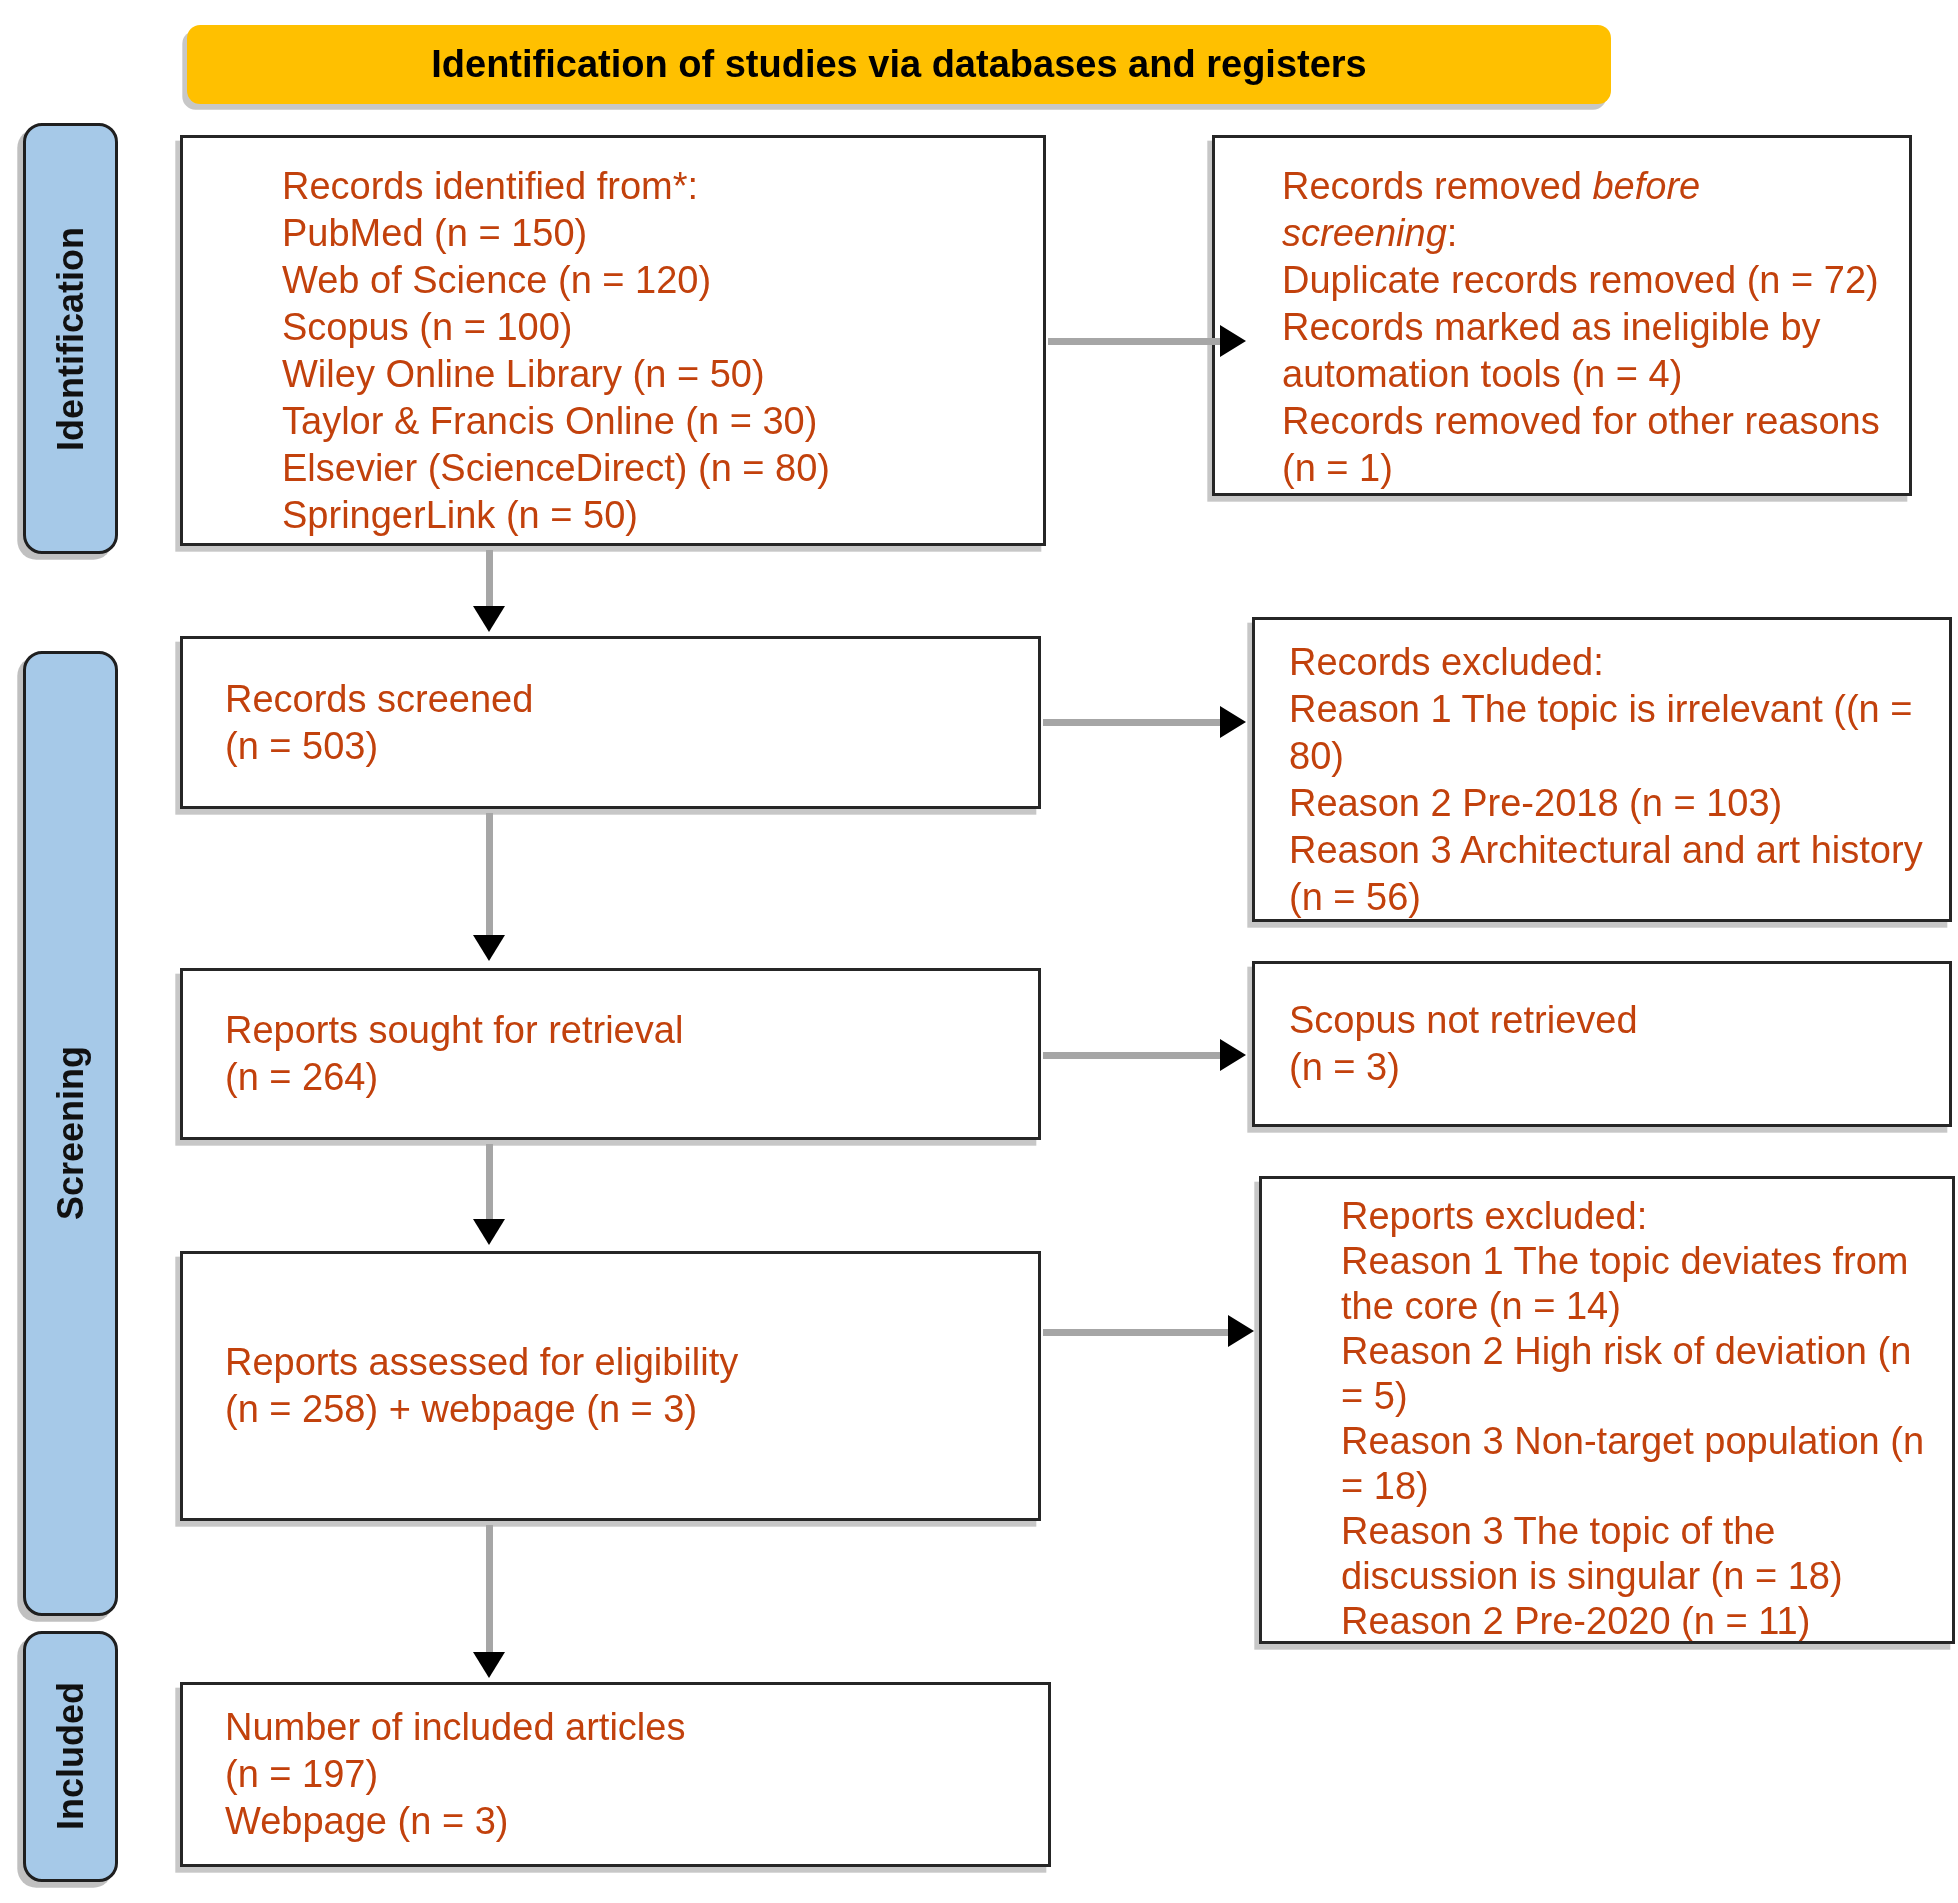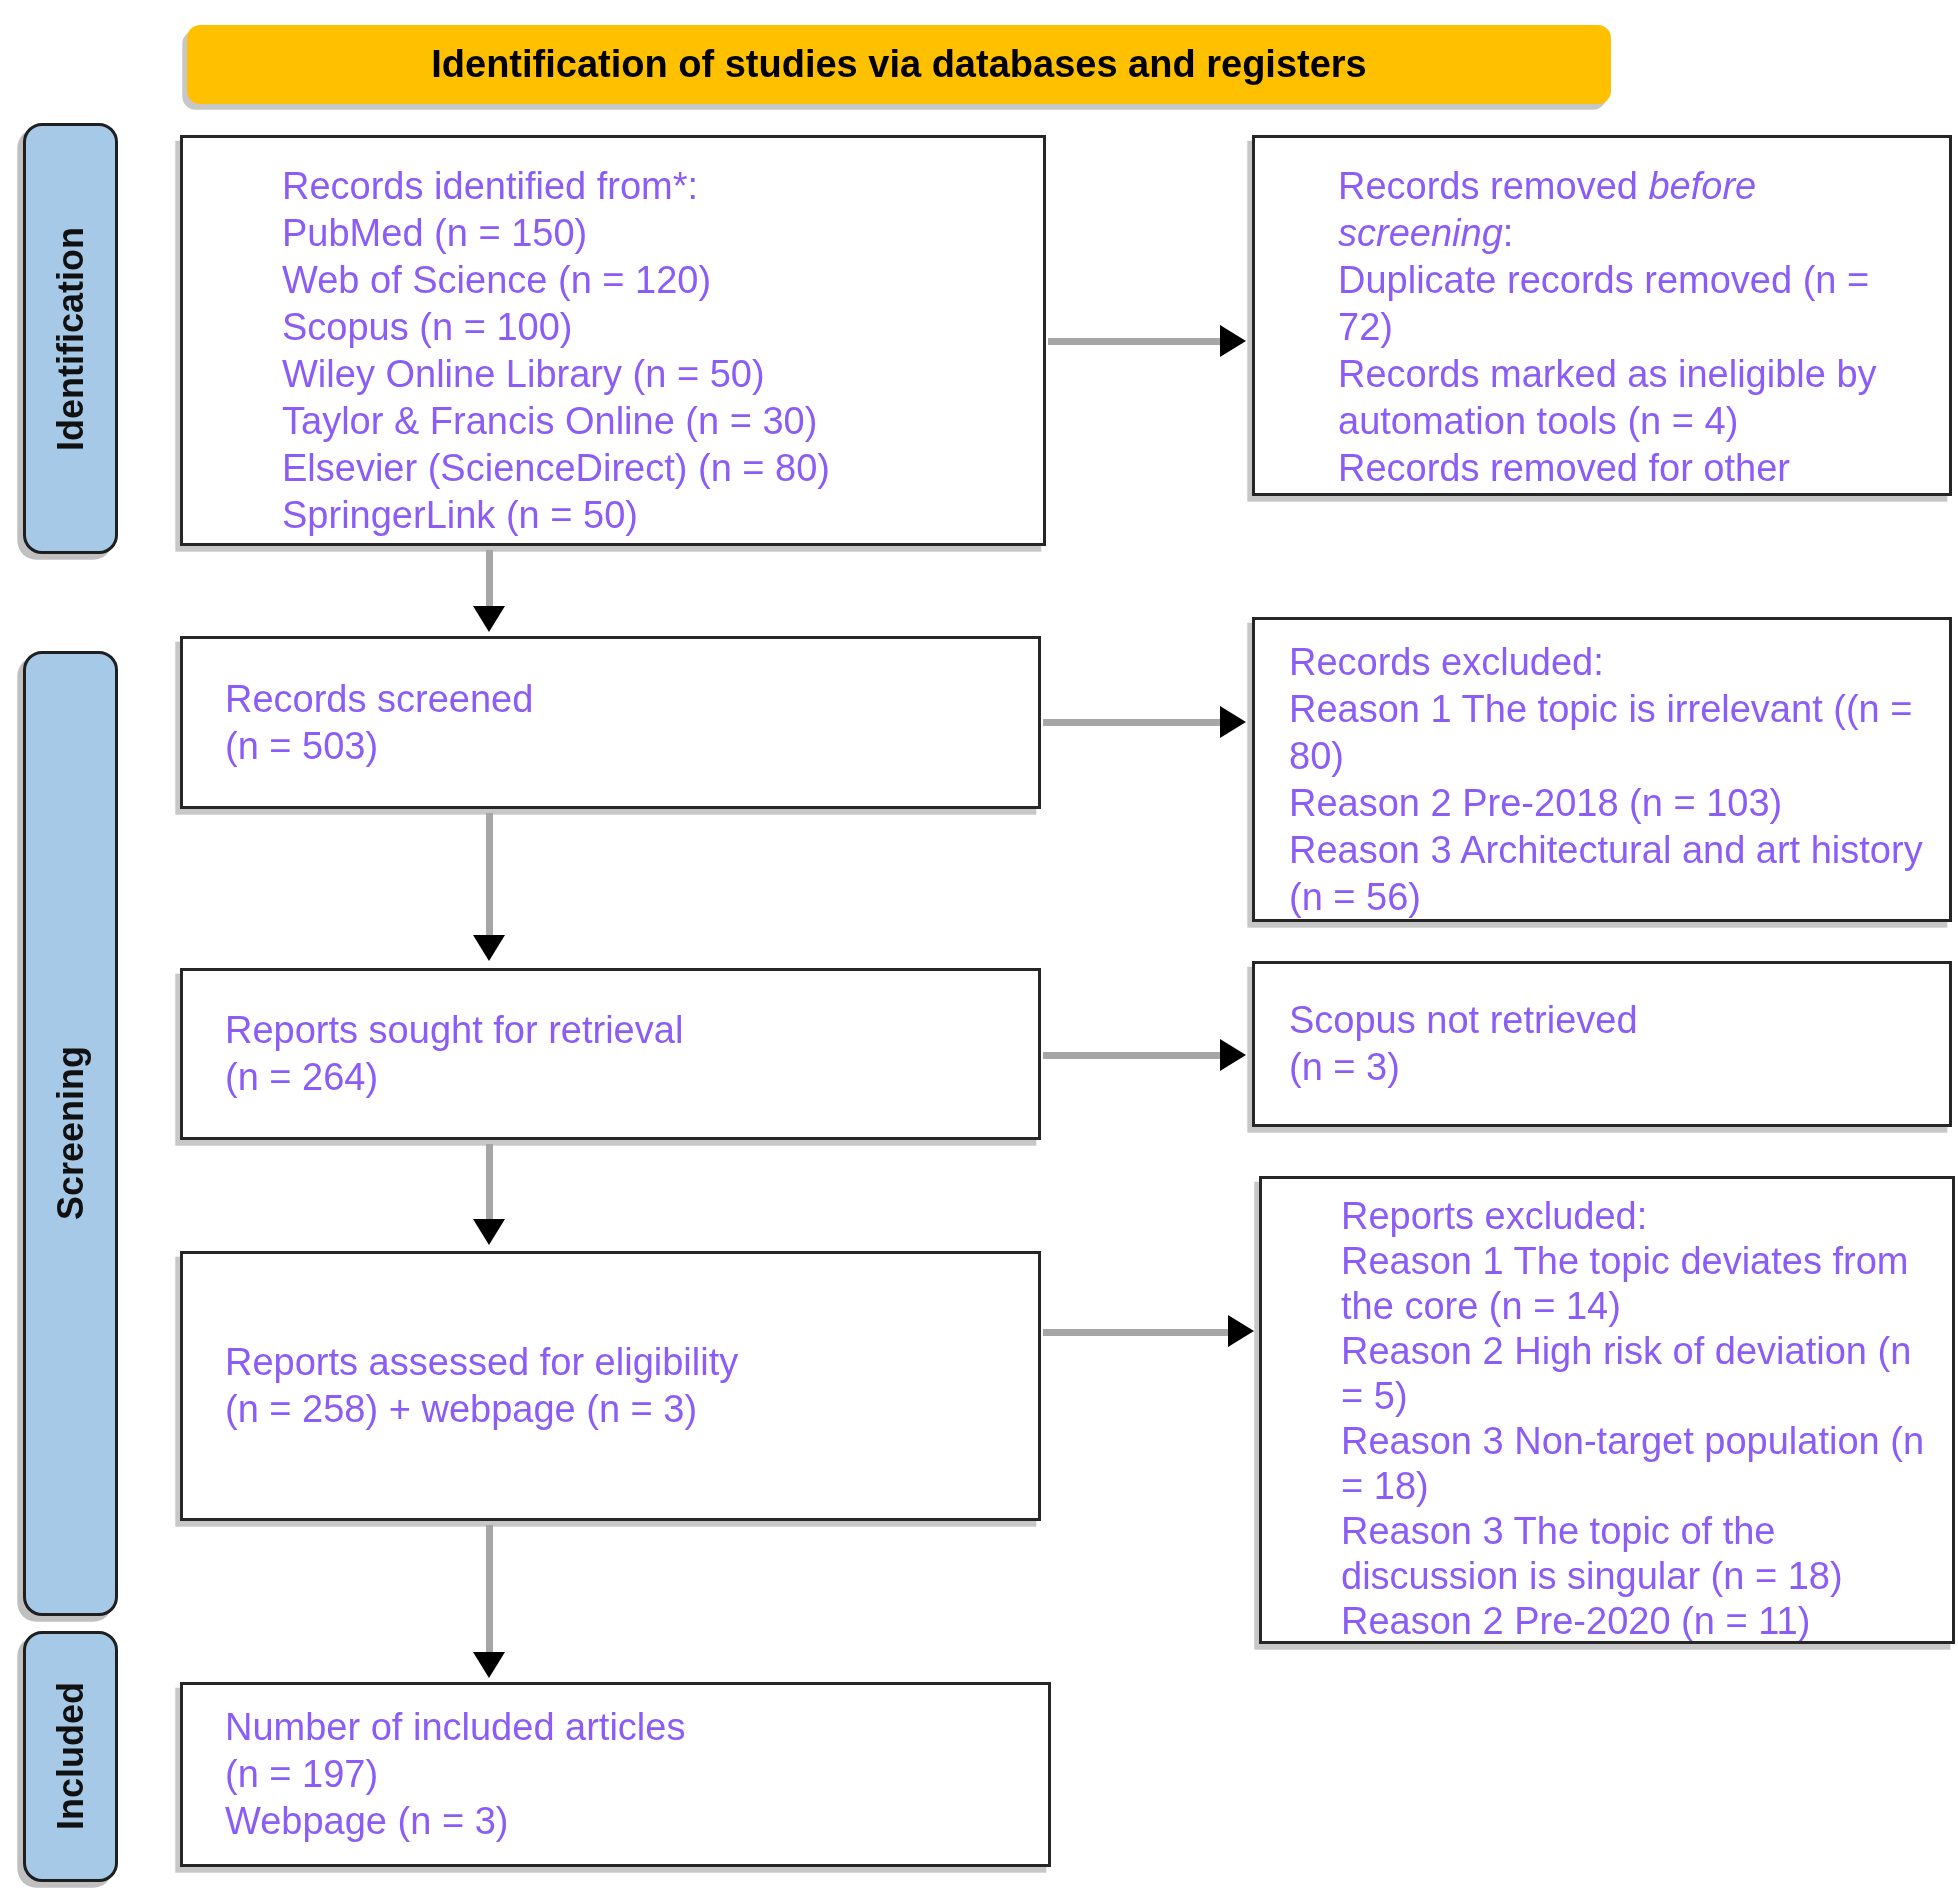--- a/index.html
+++ b/index.html
@@ -23,21 +23,21 @@
     display:flex;align-items:center;justify-content:center;
     box-shadow:-5.7px 5.7px 0 rgba(130,130,130,0.5);
     box-sizing:border-box;
   }
   .stage-label{
     writing-mode:vertical-rl;transform:rotate(180deg);
     font-size:36px;font-weight:bold;color:#111;white-space:nowrap;
   }
   .fbox{
     position:absolute;background:#ffffff;border:3.8px solid #262626;
-    box-sizing:border-box;font-size:38px;line-height:47px;color:#8b5cf6;
+    box-sizing:border-box;font-size:38px;line-height:47px;color:#c2410c;
     box-shadow:-4.7px 5.7px 0 rgba(130,130,130,0.45);
     overflow:hidden;
   }
   .pad-list{padding:24.6px 17px 0 42px;}
   .center-col{display:flex;flex-direction:column;justify-content:center;padding-left:42px;padding-right:2px;}
   .indent > div{margin-left:57px;}
   .indent-sm > div{margin-left:45px;}
   .title-line{white-space:nowrap;}
   .stem-v{position:absolute;width:6.6px;background:#A6A6A6;}
   .stem-h{position:absolute;height:6.6px;background:#A6A6A6;}
@@ -93,21 +93,21 @@
     <div>Reports assessed for eligibility</div>
     <div>(n = 258) + webpage (n = 3)</div>
   </div>
 
   <div class="fbox center-col" style="left:180px;top:1682px;width:871px;height:185px;">
     <div>Number of included articles</div>
     <div>(n = 197)</div>
     <div>Webpage (n = 3)</div>
   </div>
 
-  <div class="fbox pad-list indent-sm" style="left:1252px;top:135px;width:700px;height:361px;padding-left:38px;">
+  <div class="fbox pad-list indent-sm" style="left:1212px;top:135px;width:700px;height:361px;padding-left:22px;">
     <div class="rm-title"><span>Records removed </span><i>before screening</i><span>:</span></div>
     <div>
         <div>Duplicate records removed (n = 72)</div>
         <div>Records marked as ineligible by automation tools (n = 4)</div>
         <div>Records removed for other reasons (n = 1)</div>
       </div>
   </div>
 
   <div class="fbox rbox2pad" style="left:1252px;top:617px;width:700px;height:305px;">
     <div>Records excluded:</div>

